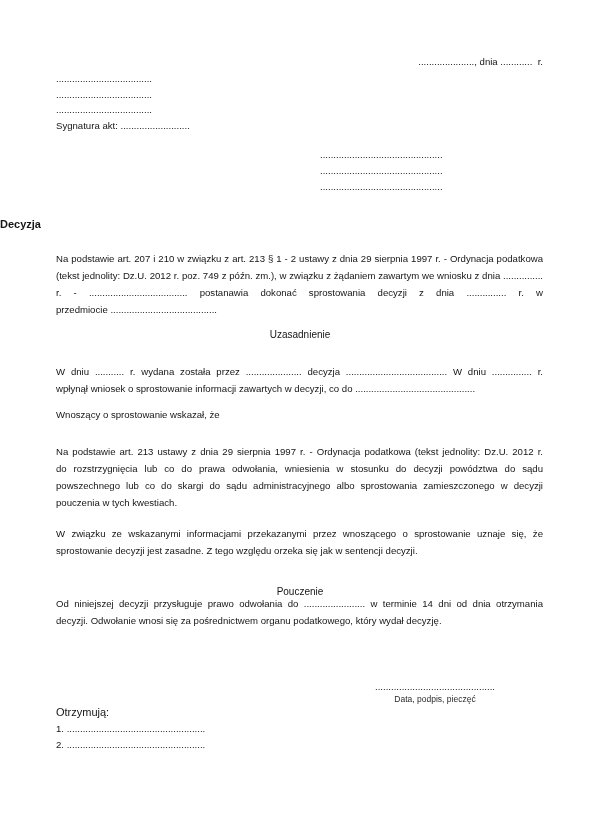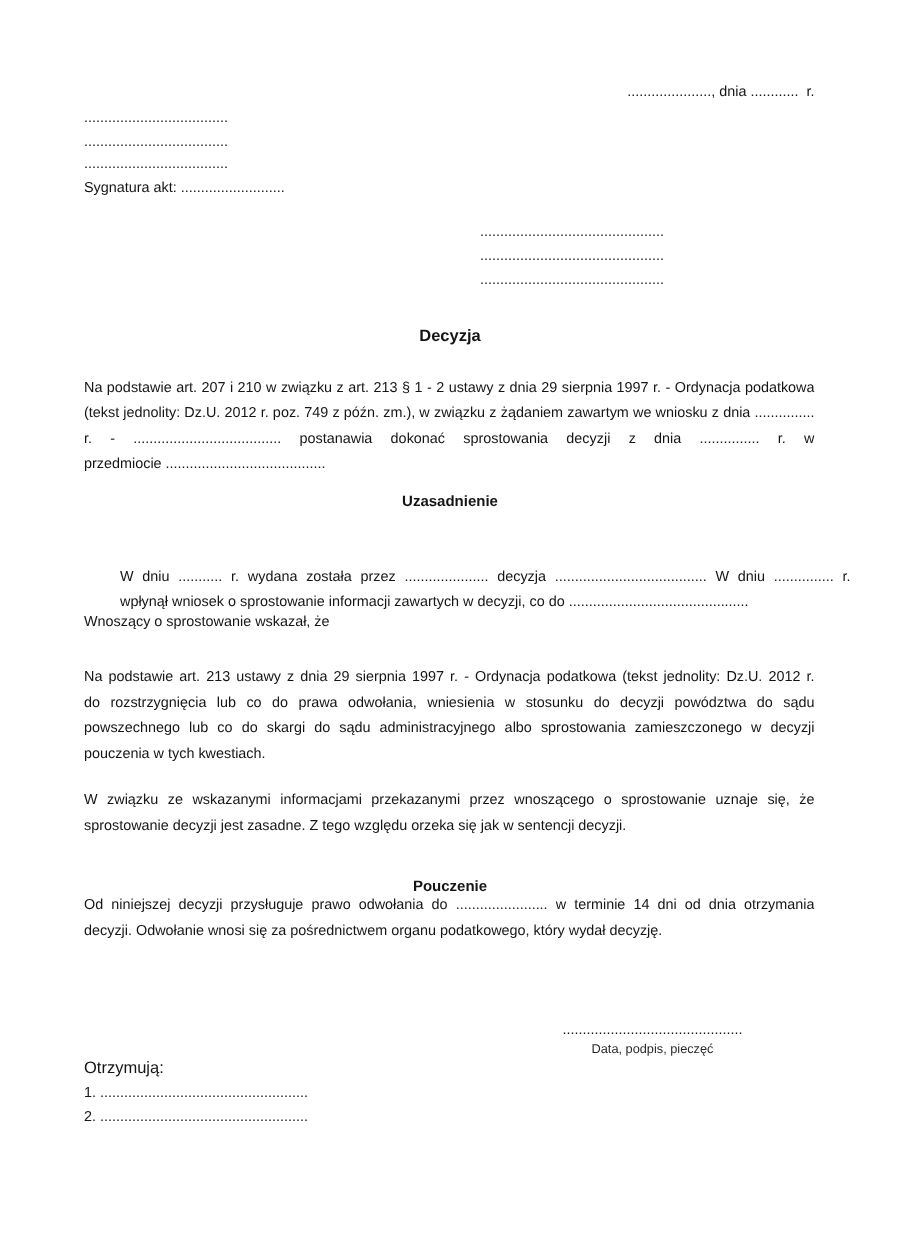--- a/index.html
+++ b/index.html
@@ -15,28 +15,28 @@
   }
   .abs { position:absolute; }
   
   .content { left:56px; width:487px; }
   .body-text { font-size:9.6px; line-height:17px; letter-spacing:0; }
   .jline { text-align:justify; text-align-last:justify; height:17px; overflow:hidden; }
   .lline { text-align:left; height:17px; overflow:hidden; }
   .date-line { top:55px; text-align:right; font-size:9.6px; line-height:14px; }
   .sender-block { top:71px; font-size:9.6px; line-height:15.5px; }
   .addressee-block { top:147px; left:320px; width:140px; font-size:9.6px; line-height:16px; }
-  .doc-title { top:216px; left:0; width:600px; text-align:center;
+  .doc-title { top:216px; left:0; width:600px; text-align:left;
                font-size:11px; font-weight:bold; line-height:16px; }
   .section-heading { left:0; width:600px; text-align:center;
-                     font-size:10px; font-weight:bold; line-height:16px; }
+                     font-size:10px; font-weight:normal; line-height:16px; }
   .h-uzasadnienie { top:327px; }
   .h-pouczenie { top:572px;margin-top:12px; }
   .p1 { top:250px; }
-  .p2 { top:376px;margin-left:24px; }
+  .p2 { top:363px; }
   .p3 { top:406px; }
   .p4 { top:432px;margin-top:11px; }
   .p5 { top:525px; }
   .p6 { top:595px; }
   .signature-block { top:680px; left:360px; width:150px; text-align:center; }
   .signature-dots { font-size:9.6px; line-height:13px; white-space:nowrap; }
   .signature-label { font-size:8.5px; line-height:12px; color:#2a2a2a; }
   .recipients-label { top:705px; font-size:11px; line-height:14px; font-weight:normal; }
   .recipients-list { top:721px; font-size:9.6px; line-height:16px; }
   .recipients-list div { height:16px; overflow:hidden; }

